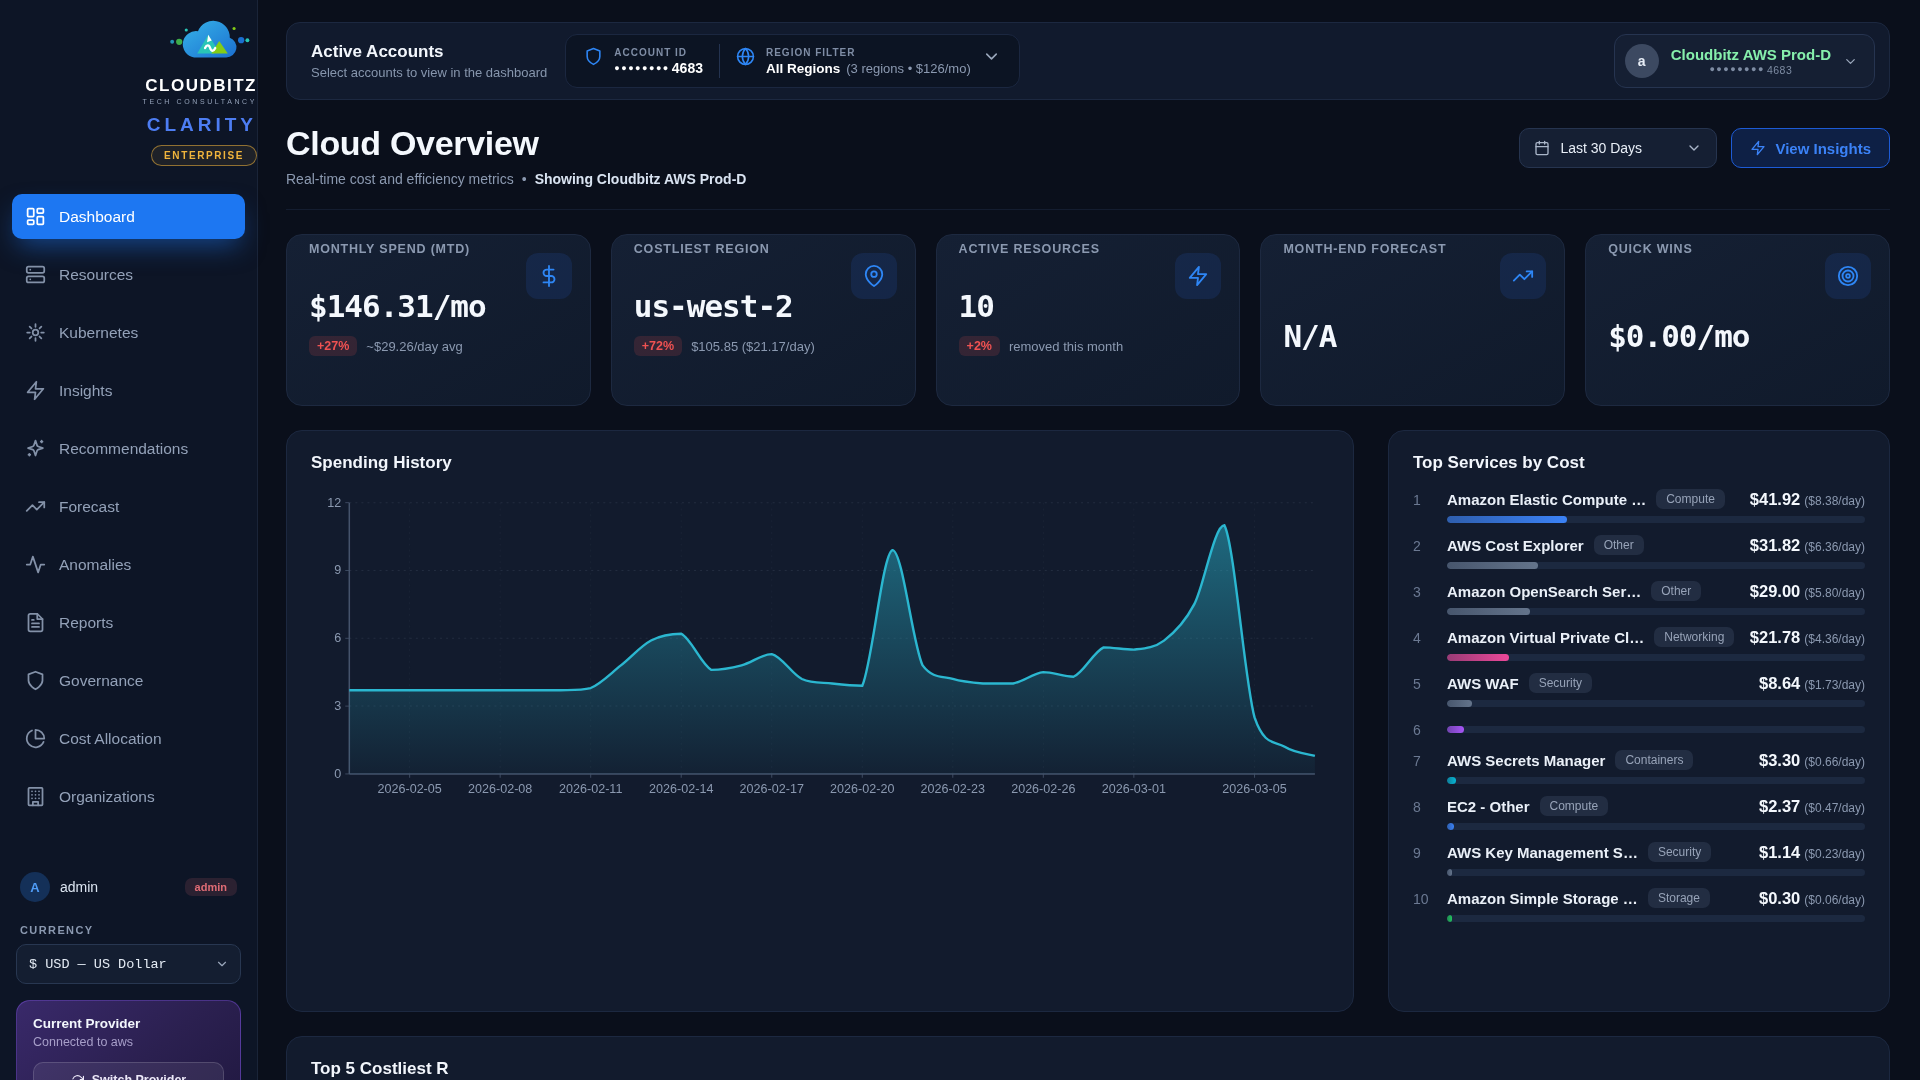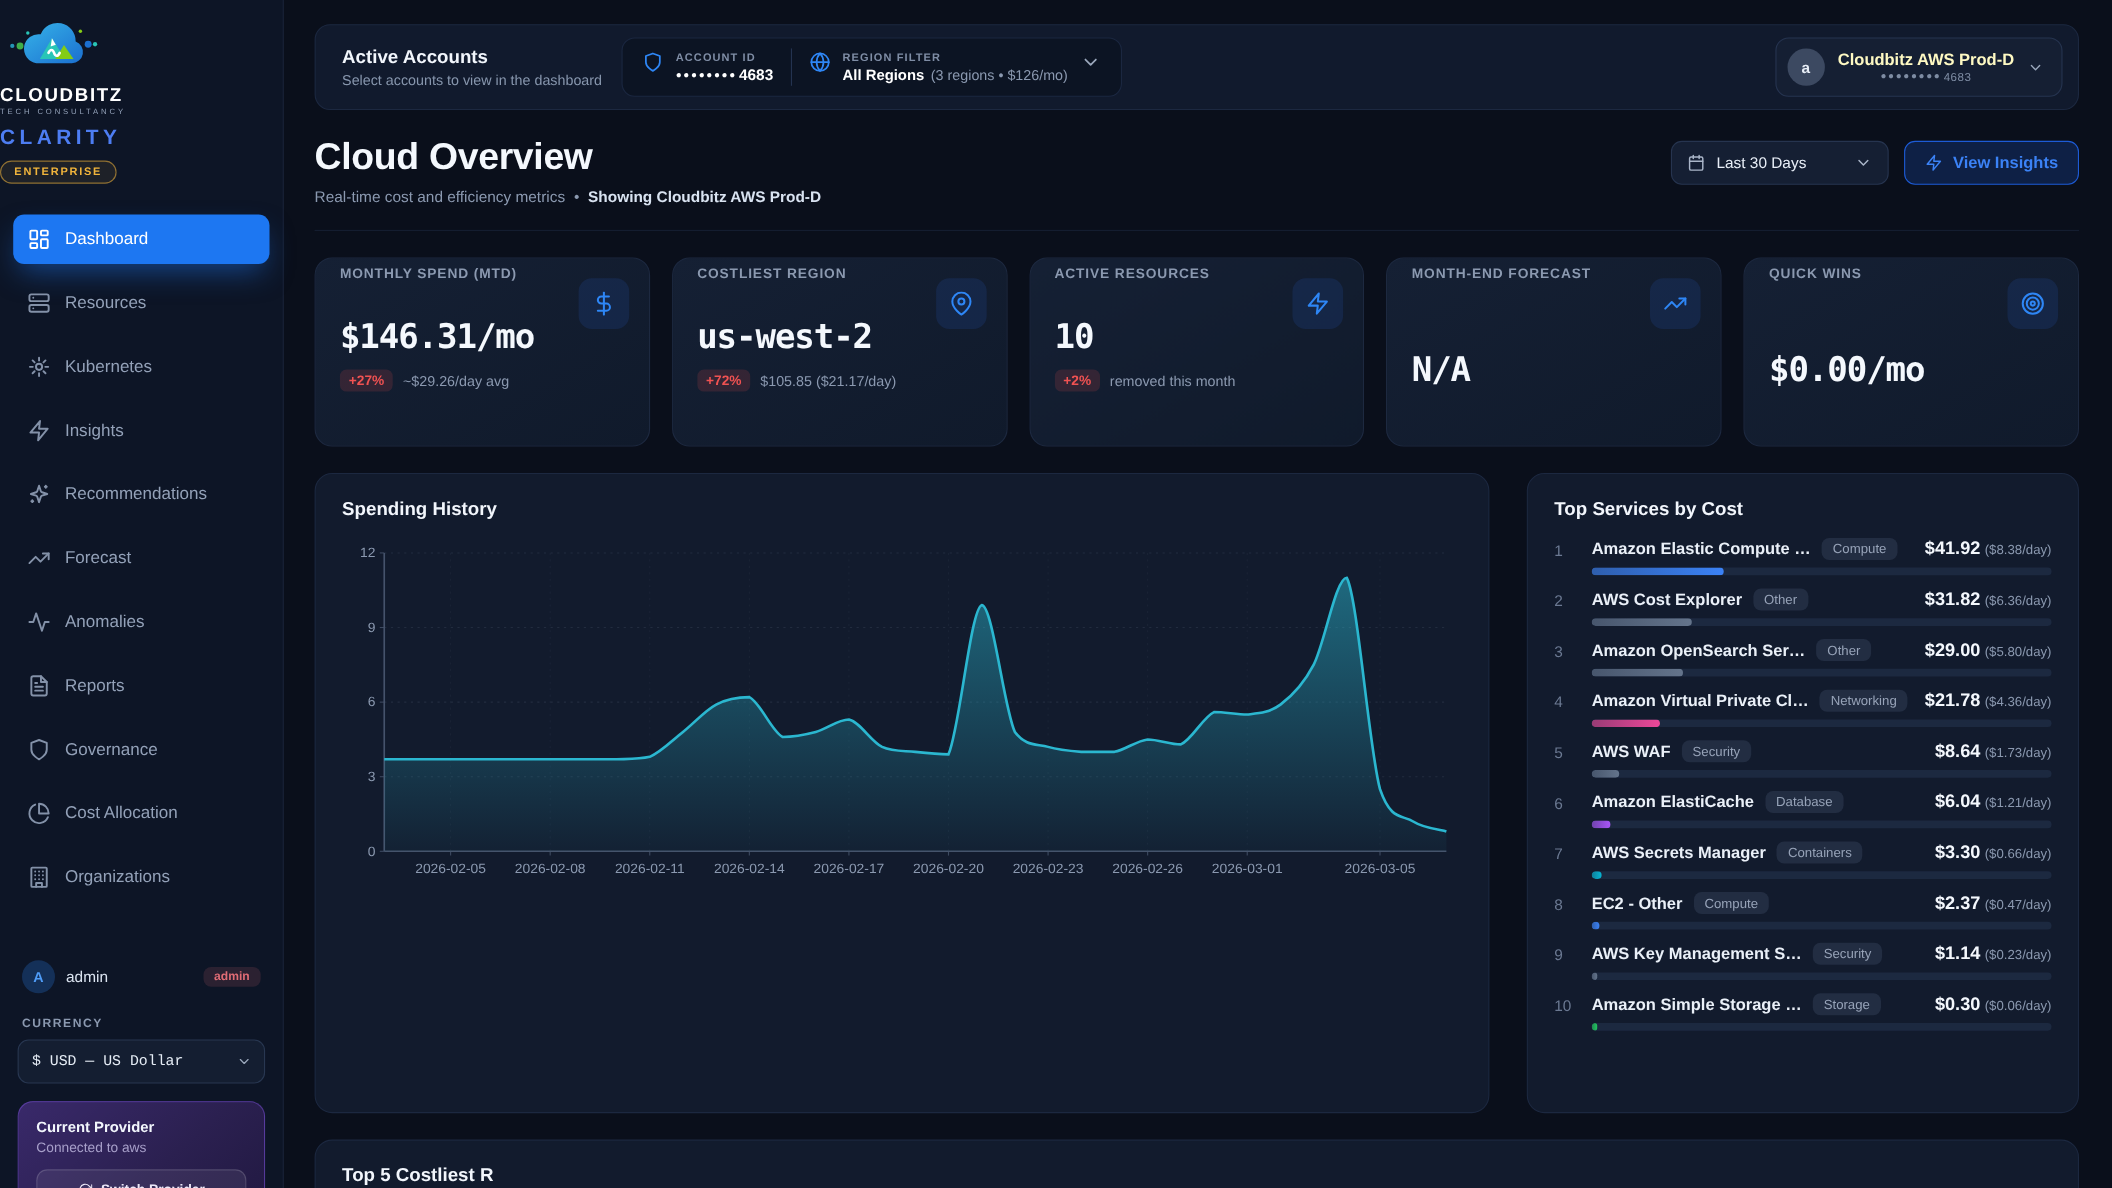--- a/index.html
+++ b/index.html
@@ -4,21 +4,21 @@
 <style>
   *{box-sizing:border-box;margin:0;padding:0}
   html,body{width:1920px;height:1080px;overflow:hidden}
   body{background:#0a0f1b;color:#e7edf6;font-family:"Liberation Sans",sans-serif}
   .app{display:flex;width:100%;height:100%}
   .icon svg{width:100%;height:100%;display:block}
   .icon{display:inline-block;flex:none}
 
   
   .sidebar{width:258px;min-width:258px;background:#0d1526;border-right:1px solid #1a2438;display:flex;flex-direction:column}
-  .brand{padding-top:12px;text-align:left}
+  .brand{padding-top:12px;text-align:right}
   .logo svg{width:96px;height:58px;margin:0 auto}
   .brand-name{font-size:17px;font-weight:800;letter-spacing:1.5px;color:#fff;margin-top:2px}
   .brand-tagline{font-size:7px;letter-spacing:2.6px;color:#93a1b8;margin-top:2px}
   .brand-product{font-size:19px;font-weight:800;letter-spacing:4px;color:#4d7df2;margin-top:9px}
   .brand-badge{display:inline-block;margin-top:9px;font-size:10px;font-weight:700;letter-spacing:1.6px;color:#f0b43c;border:1px solid rgba(240,180,60,.55);background:rgba(240,180,60,.08);padding:4px 12px;border-radius:999px}
   .sb-divider{height:1px;background:#1a2438;margin:16px 0 12px}
   .nav{padding:0 12px}
   .nav-item{display:flex;align-items:center;gap:13px;height:45px;padding:0 13px;border-radius:10px;color:#93a1b8;font-size:15.5px;font-weight:500;margin-bottom:13px;cursor:pointer}
   .nav-item .icon{width:21px;height:21px;color:#8391a8}
   .nav-item.active{background:#1d77f2;color:#fff;box-shadow:0 12px 26px -6px rgba(29,119,242,.5)}
@@ -50,21 +50,21 @@
   .blue{color:#2e86f5}
   .tb-label{font-size:10px;font-weight:700;letter-spacing:1px;color:#7f8da5}
   .tb-value{font-size:14px;font-weight:700;color:#fff;margin-top:2px}
   .dots{font-size:9px;letter-spacing:1.5px;vertical-align:2px;margin-right:2px}
   .tb-vdiv{width:1px;height:34px;background:#243350}
   .rf-main{color:#fff;font-weight:700;font-size:13.5px}
   .rf-detail{color:#8b99b0;font-size:13px;margin-left:6px;font-weight:400}
   .chev2{color:#9aa7bb;width:15px;height:15px}
   .tb-account{margin-left:auto;height:54px;background:#151f33;border:1px solid #263450;border-radius:12px;display:flex;align-items:center;gap:12px;padding:0 16px 0 10px;cursor:pointer}
   .tba-avatar{width:34px;height:34px;border-radius:50%;background:#3c4961;color:#e7edf6;font-size:14px;font-weight:600;display:flex;align-items:center;justify-content:center}
-  .tba-name{font-size:15px;font-weight:700;color:#fef9c3}
+  .tba-name{font-size:15px;font-weight:700;color:#86efac}
   .tba-masked{font-size:10.5px;color:#7e8ca3;text-align:center;margin-top:1px;letter-spacing:.5px}
 
   .page-header{display:flex;align-items:flex-start;margin-top:24px;padding-bottom:22px;border-bottom:1px solid #141d30}
   h1{font-size:34px;font-weight:800;color:#f4f8fd;letter-spacing:-.3px}
   .ph-sub{margin-top:8px;font-size:14px;color:#8b99b0;display:flex;gap:8px;align-items:center}
   .ph-sub strong{color:#d9e3f1;font-weight:700}
   .ph-actions{margin-left:auto;display:flex;gap:14px;margin-top:4px}
   .date-btn{height:40px;min-width:198px;display:flex;align-items:center;gap:10px;background:#151f33;border:1px solid #26344f;border-radius:10px;color:#e8eef7;font-size:14px;padding:0 14px;font-family:inherit;cursor:pointer}
   .date-btn .icon{width:16px;height:16px;color:#aab6c9}
   .date-btn .chev2{margin-left:auto}
@@ -566,25 +566,20 @@
                   <span class="svc-cost-wrap"><span class="svc-cost">$8.64</span><span class="svc-perday">($1.73/day)</span></span>
                 </div>
                 <div class="svc-track">
                   <div class="svc-fill" style="width: 5.90527%; background: linear-gradient(90deg, rgba(100, 116, 139, 0.6), rgb(100, 116, 139));"></div>
                 </div>
               </div>
             </div>
             <div class="svc-row">
               <div class="svc-rank">6</div>
               <div class="svc-main">
-                <div class="svc-top">
-                  <span class="svc-name">Amazon ElastiCache</span>
-                  <span class="svc-tag">Database</span>
-                  <span class="svc-cost-wrap"><span class="svc-cost">$6.04</span><span class="svc-perday">($1.21/day)</span></span>
-                </div>
                 <div class="svc-track">
                   <div class="svc-fill" style="width: 4.12822%; background: linear-gradient(90deg, rgba(168, 85, 247, 0.6), rgb(168, 85, 247));"></div>
                 </div>
               </div>
             </div>
             <div class="svc-row">
               <div class="svc-rank">7</div>
               <div class="svc-main">
                 <div class="svc-top">
                   <span class="svc-name">AWS Secrets Manager</span>

